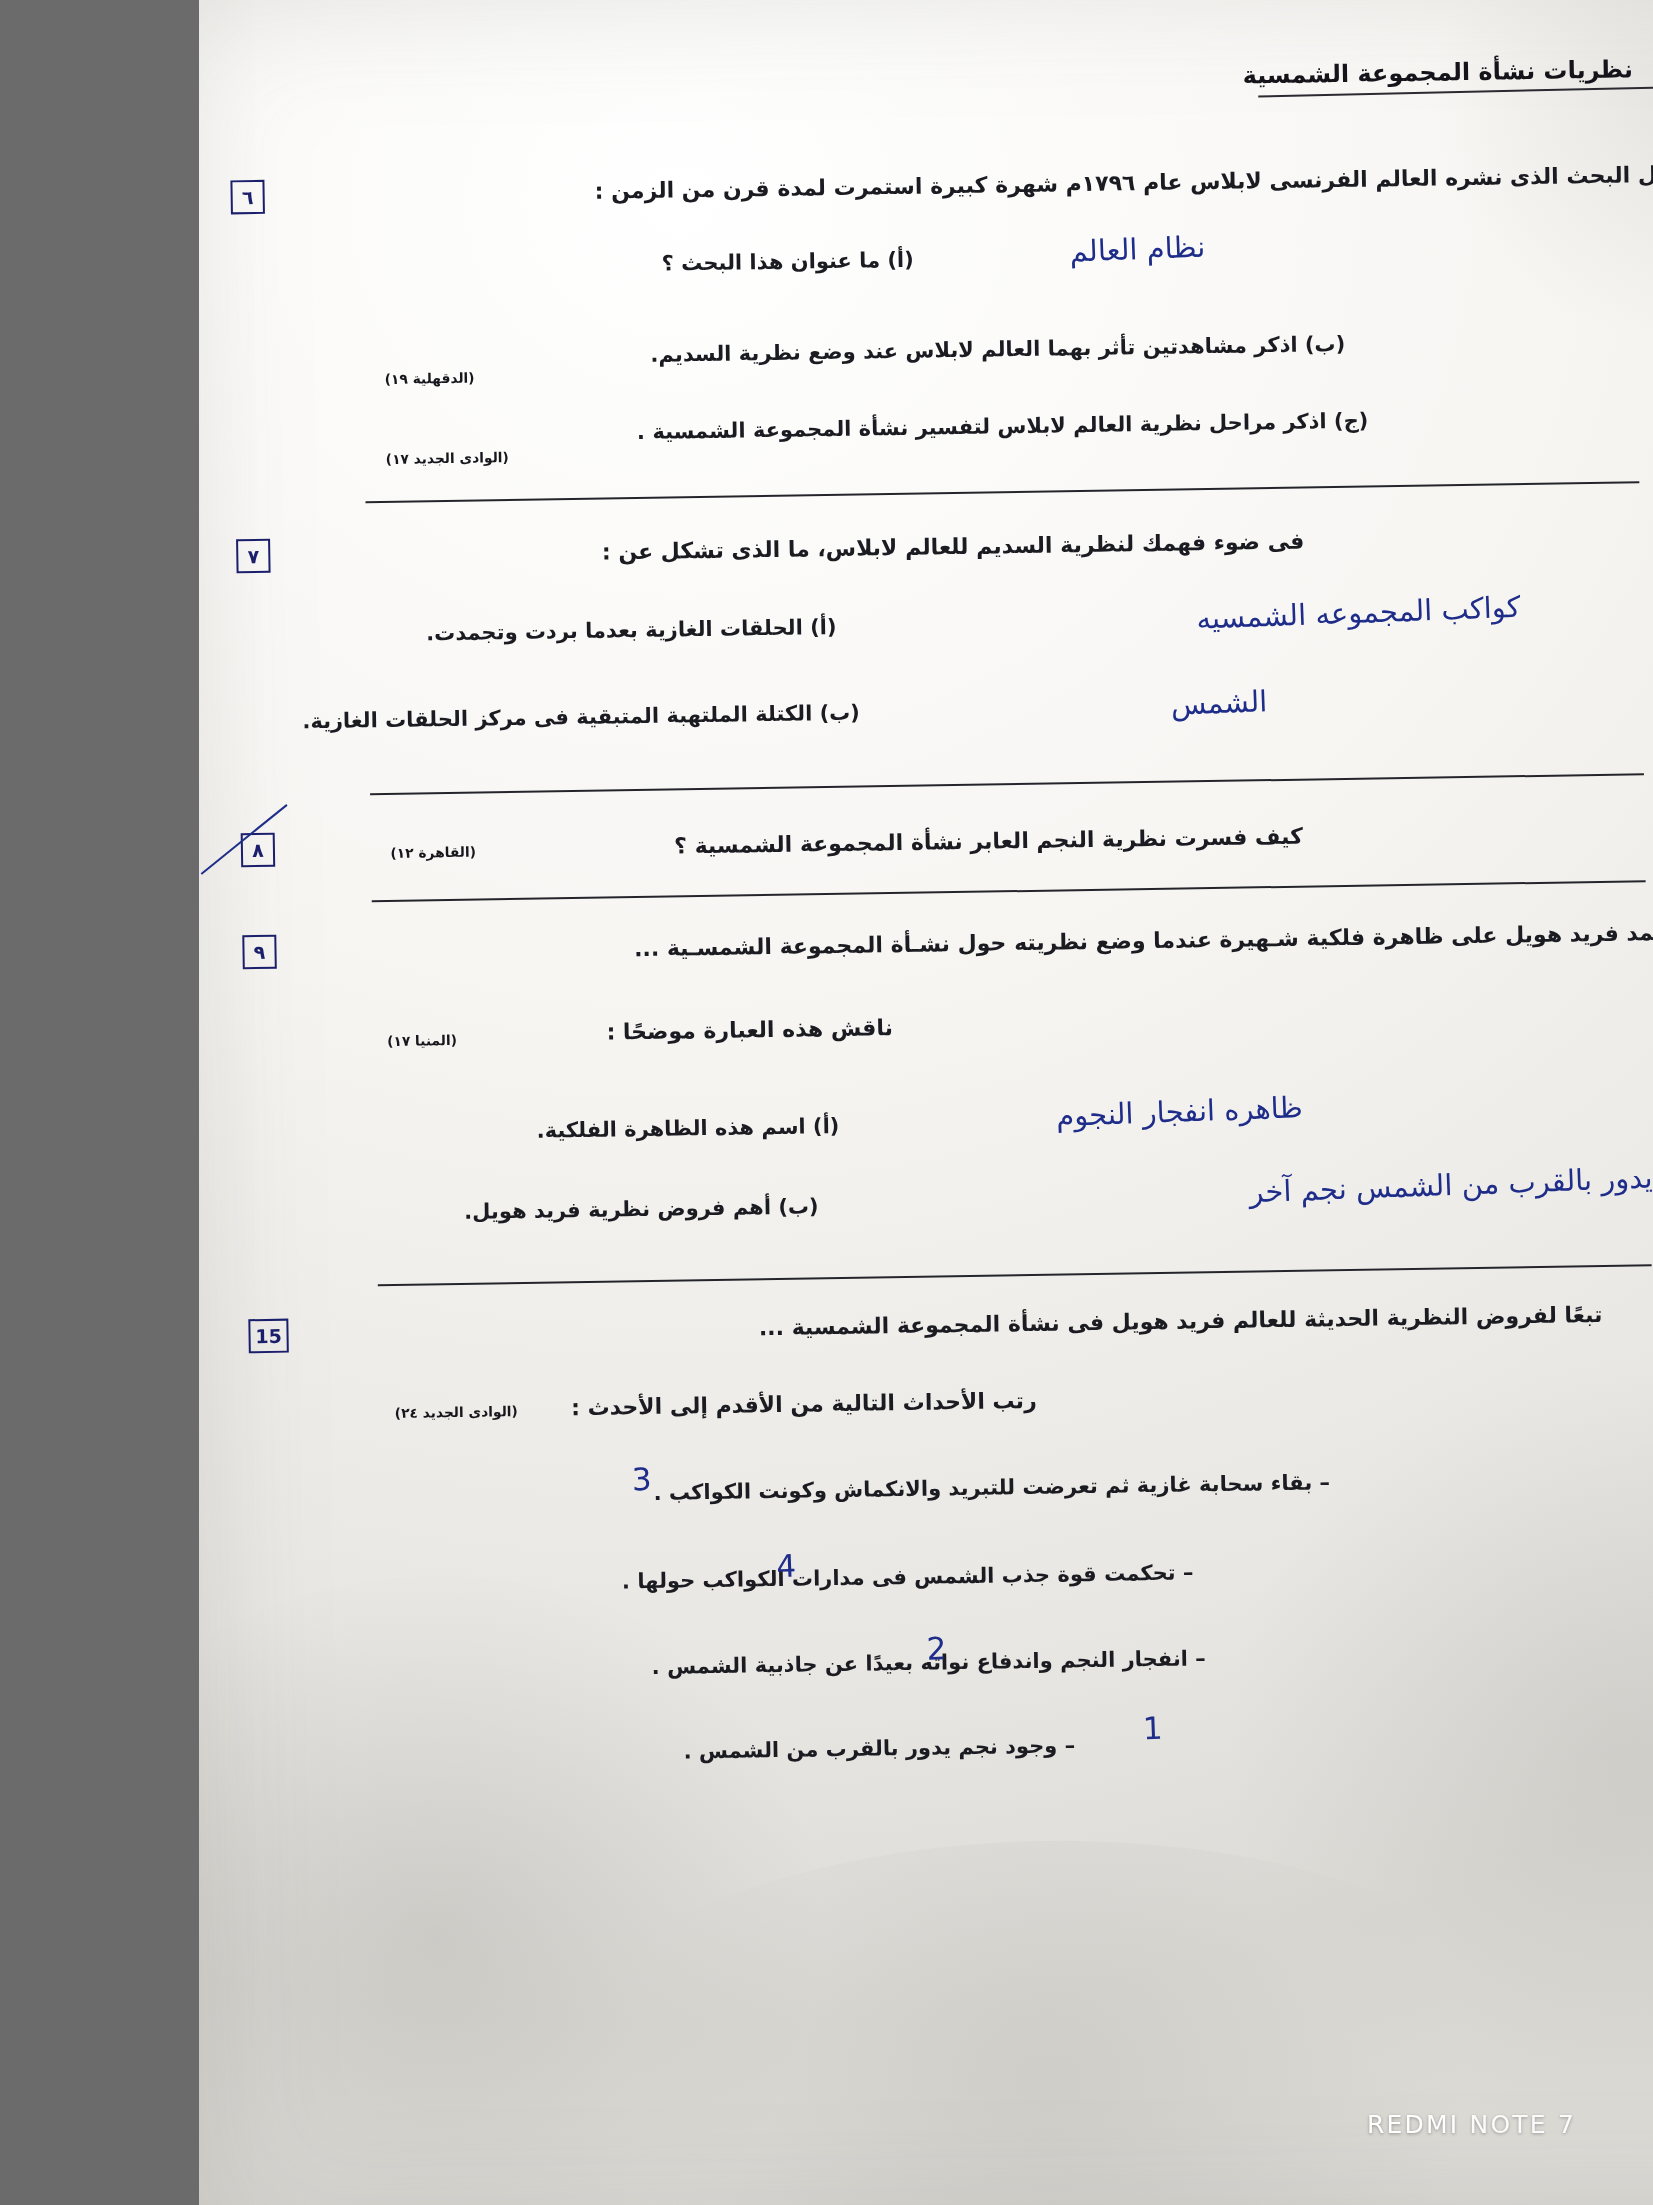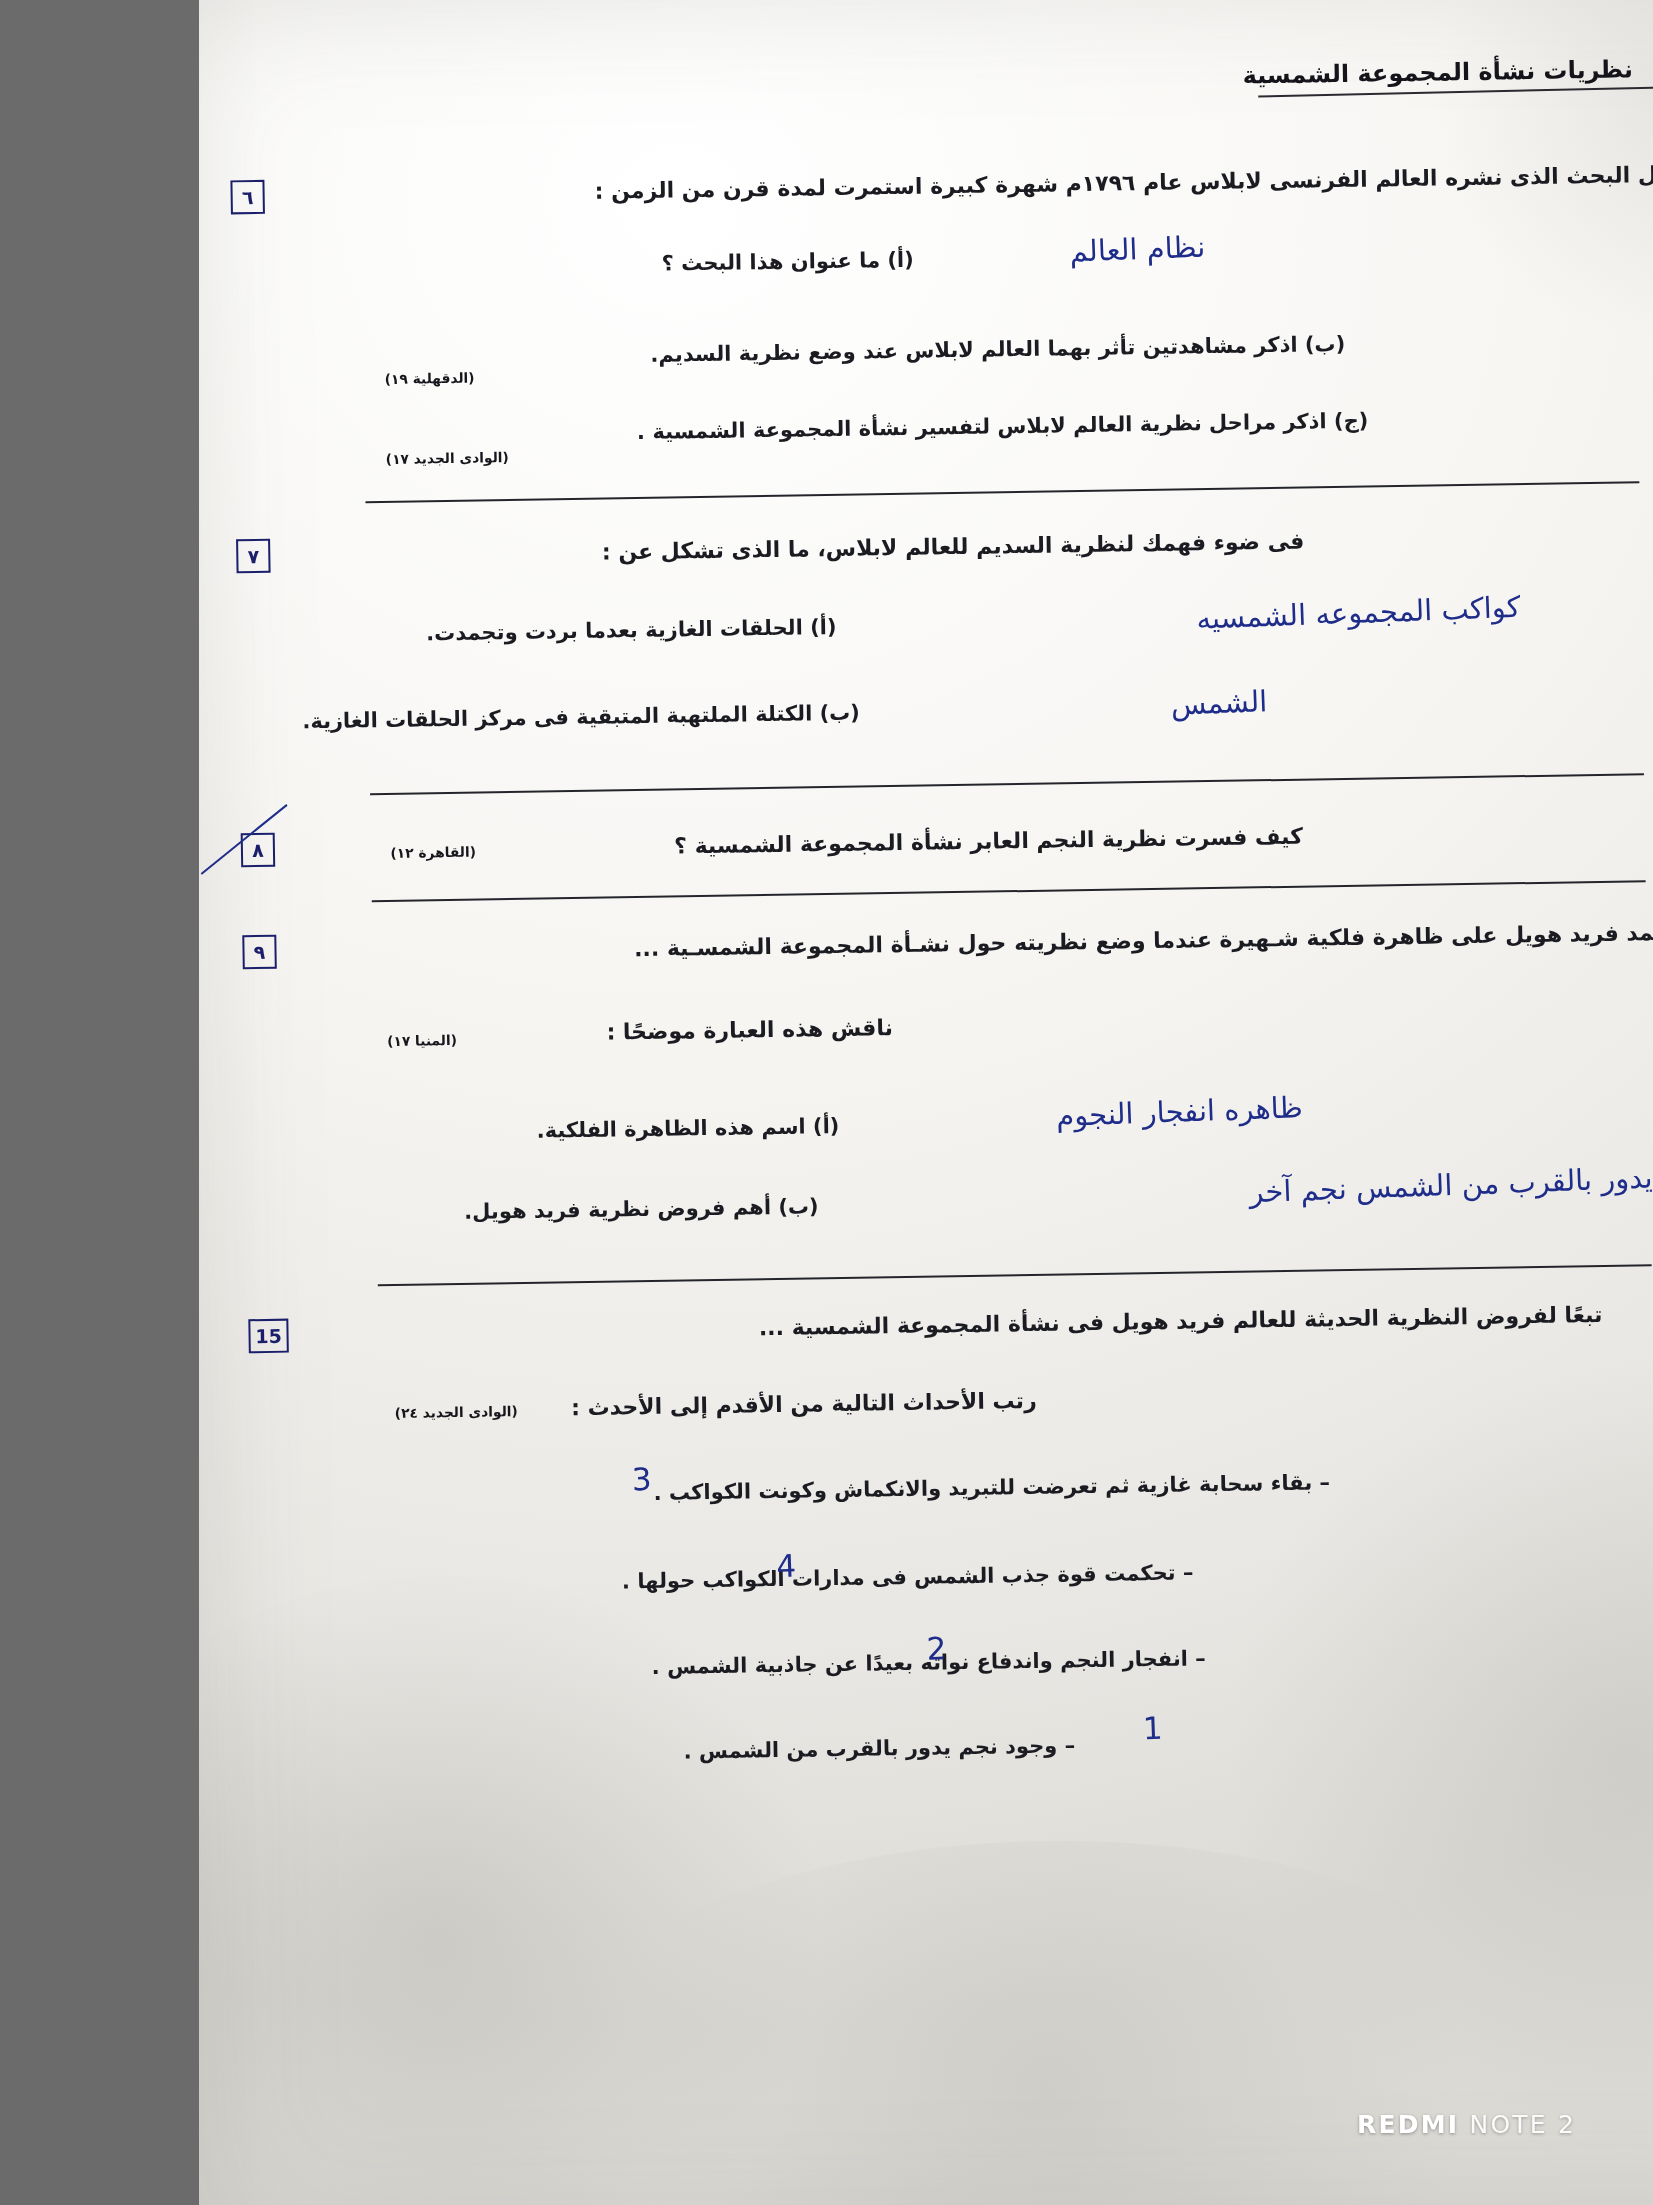--- a/index.html
+++ b/index.html
@@ -123,21 +123,21 @@
     position: absolute;
     right: 77px;
     bottom: 66px;
     font-size: 25px;
     letter-spacing: 2.2px;
     color: #ffffff;
     font-family: "DejaVu Sans", sans-serif;
     direction: ltr;
     text-shadow: 0 1.1px 3.3px rgba(0,0,0,0.35);
   }
-  #watermark .bold { font-weight: 700; }
+  #watermark .bold { font-weight: 400; }
   #watermark .light { font-weight: 400; opacity: 0.92; }
 
   
   .penstroke {
     position: absolute;
     border-bottom: 2.8px solid #1f2d8a;
     transform-origin: left center;
   }
 </style>
 </head>
@@ -217,16 +217,16 @@
     <div class="abs printed qsub" style="right:656px; top:1646px; text-align:right;">– انفجار النجم واندفاع نواته بعيدًا عن جاذبية الشمس .</div>
     <div class="abs hand hw-num" style="right:915px; top:1629px;">2</div>
 
     <div class="abs printed qsub" style="right:788px; top:1731px; text-align:right;">– وجود نجم يدور بالقرب من الشمس .</div>
     <div class="abs hand hw-num" style="right:700px; top:1712px;">1</div>
 
   </div>
 
   <div id="watermark">
     <span class="bold">REDMI</span>
-    <span class="light">NOTE 2</span>
+    <span class="light">NOTE 7</span>
   </div>
 </div>
 
 
 </body></html>

